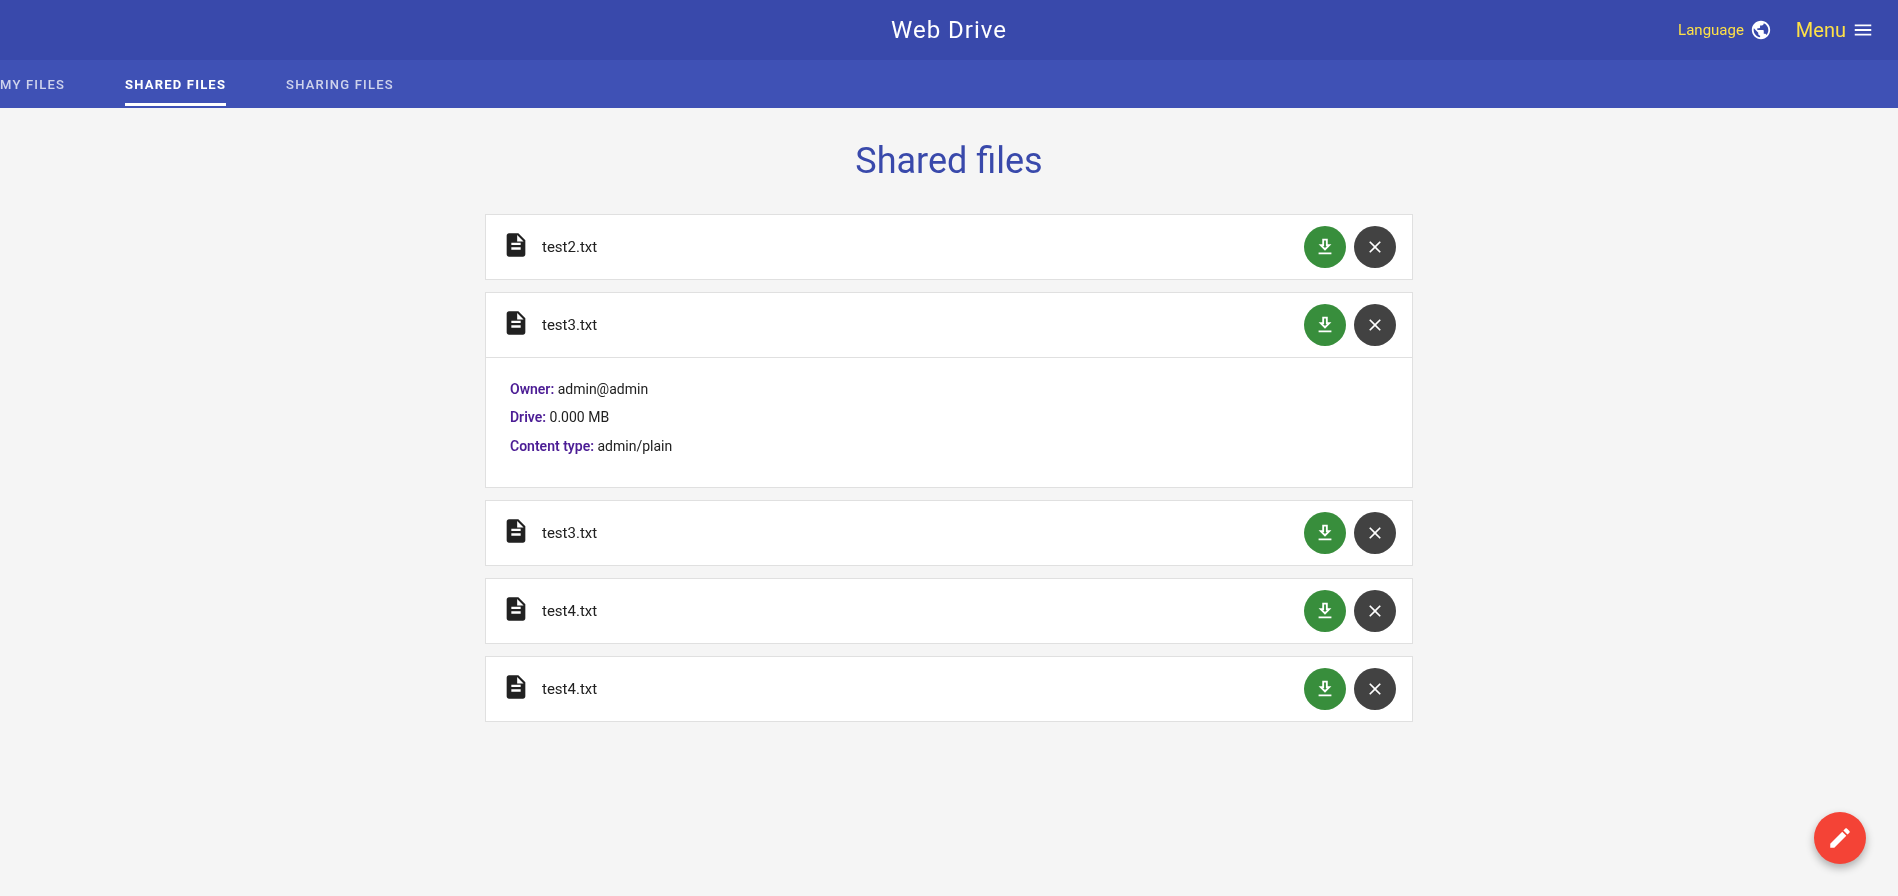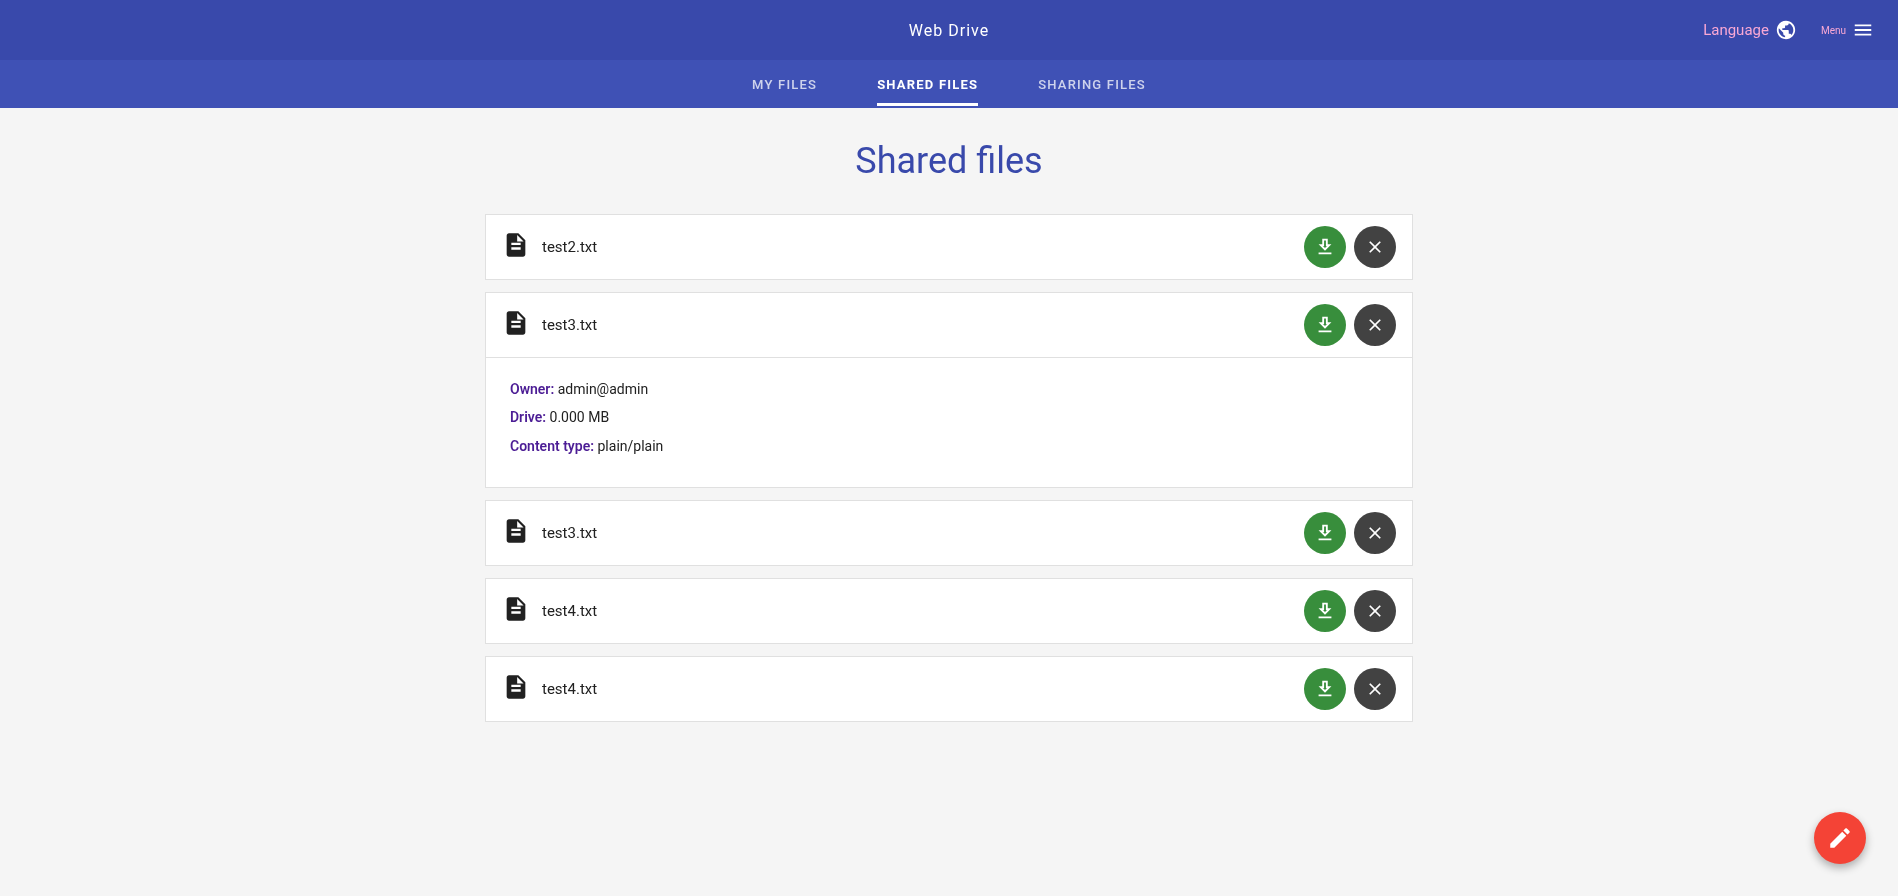--- a/index.html
+++ b/index.html
@@ -13,59 +13,58 @@
     .header {
       background: #3949ab;
       height: 60px;
       display: flex;
       align-items: center;
       justify-content: center;
       position: relative;
     }
     .header-title {
       color: #fff;
-      font-size: 16px;
+      font-size: 24px;
       font-weight: 400;
       letter-spacing: 1px;
     }
     .header-right {
       position: absolute;
       right: 24px;
       display: flex;
       align-items: center;
       gap: 8px;
-      color: #f9a8d4;
+      color: #fde047;
     }
     .header-language {
       display: flex;
       align-items: center;
       gap: 6px;
       font-size: 15px;
       cursor: pointer;
     }
     .globe-icon {
       width: 22px;
       height: 22px;
     }
     .header-menu {
       display: flex;
       align-items: center;
       gap: 6px;
-      font-size: 10px;
+      font-size: 20px;
       cursor: pointer;
       margin-left: 16px;
     }
 
     
     .nav-bar {
       background: #3f51b5;
       height: 48px;
       display: flex;
       align-items: center;
-      justify-content: center;
       gap: 60px;
     }
     .nav-item {
       color: rgba(255,255,255,0.75);
       font-size: 13px;
       font-weight: 500;
       letter-spacing: 1.2px;
       text-transform: uppercase;
       cursor: pointer;
       padding: 14px 0;
@@ -290,21 +289,21 @@
         <div class="detail-row">
           <span class="detail-label">Owner:</span>
           <span>admin@admin</span>
         </div>
         <div class="detail-row">
           <span class="detail-label">Drive:</span>
           <span>0.000 MB</span>
         </div>
         <div class="detail-row">
           <span class="detail-label">Content type:</span>
-          <span>plain/plain</span>
+          <span>admin/plain</span>
         </div>
       </div>
     </div>
 
     <div class="file-card">
       <div class="file-row">
         <span class="file-icon">
           <svg viewBox="0 0 24 24" fill="#212121">
             <path d="M14 2H6c-1.1 0-2 .9-2 2v16c0 1.1.9 2 2 2h12c1.1 0 2-.9 2-2V8l-6-6zm2 10H8v-2h8v2zm0 4H8v-2h8v2zM13 9V3.5L18.5 9H13z"></path>
           </svg>

